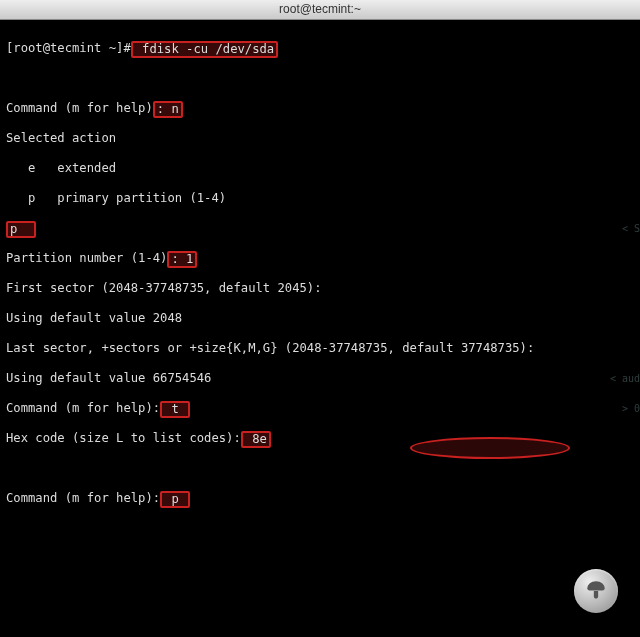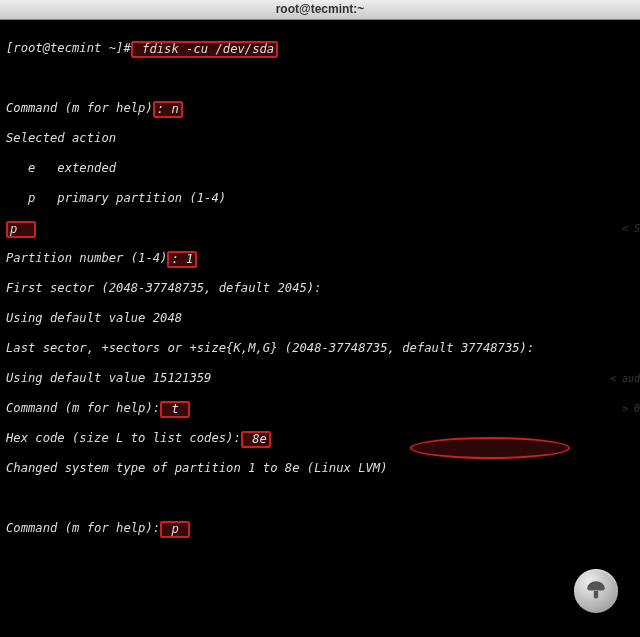--- a/index.html
+++ b/index.html
@@ -16,27 +16,26 @@
     background: linear-gradient(#eeeeee, #cacaca);
     color: #333;
     font-family: sans-serif;
     font-size: 12px;
     display: flex;
     align-items: center;
     justify-content: center;
     border-bottom: 1px solid #888;
     position: relative;
   }
-  .titlebar .title { font-weight: bold; }
+  .titlebar .title { font-weight: normal; }
   .term {
     padding: 6px 6px 0 6px;
     position: relative;
     white-space: pre;
     height: 617px;
-    font-style: italic;
   }
   .line { height: 15px; }
   .hl {
     display: inline-block;
     border: 2px solid #c92020;
     background: rgba(201,32,32,0.28);
     border-radius: 2px;
     padding: 0 2px;
     margin: -2px 0;
     line-height: 13px;
@@ -84,24 +83,23 @@
 <div class="line"></div>
 <div class="line"><span>Command (m for help)</span><span class="hl">: n</span></div>
 <div class="line">Selected action</div>
 <div class="line">   e   extended</div>
 <div class="line">   p   primary partition (1-4)</div>
 <div class="line"><span class="hl">p  </span><span class="side-hint">&lt; S</span></div>
 <div class="line"><span>Partition number (1-4)</span><span class="hl">: 1</span></div>
 <div class="line">First sector (2048-37748735, default 2045):</div>
 <div class="line">Using default value 2048</div>
 <div class="line">Last sector, +sectors or +size{K,M,G} (2048-37748735, default 37748735):</div>
-<div class="line"><span>Using default value 15121359</span><span class="side-hint">&lt; aud</span></div>
+<div class="line"><span>Using default value 66754546</span><span class="side-hint">&lt; aud</span></div>
 <div class="line"><span>Command (m for help):</span><span class="hl"> t </span><span class="side-hint">&gt; 0</span></div>
 <div class="line"><span>Hex code (size L to list codes):</span><span class="hl"> 8e</span></div>
-<div class="line">Changed system type of partition 1 to 8e (Linux LVM)</div>
 <div class="line"></div>
 <div class="line"><span>Command (m for help)</span><span>:</span><span class="hl"> p </span></div>
 <div class="line"></div>
 
 
 
 
 
 
 

